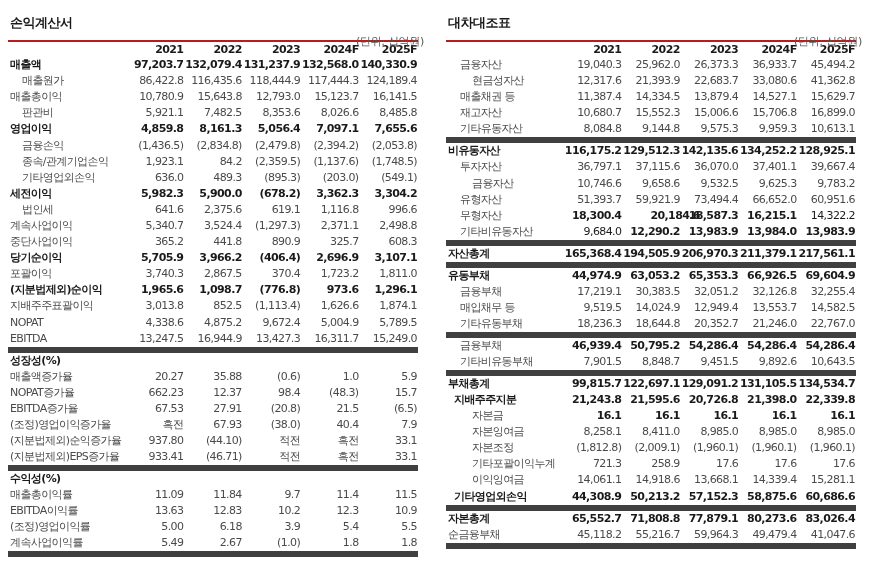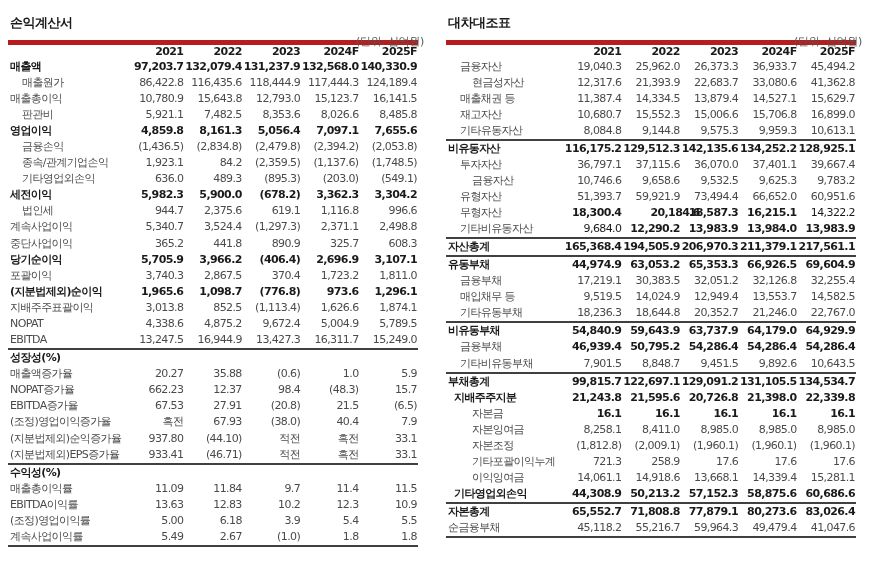--- a/index.html
+++ b/index.html
@@ -5,30 +5,30 @@
   * { box-sizing: border-box; margin: 0; padding: 0; }
   html, body { width: 881px; height: 576px; background: #ffffff; overflow: hidden; }
   body { font-family: "DejaVu Sans", "Liberation Sans", sans-serif; color: #4a4a4a; position: relative; }
   .panel { position: absolute; top: 0; width: 420px; }
   #left-panel { left: 8px; }
   #right-panel { left: 446px; }
   .title-row { position: relative; height: 40px; }
   .title { position: absolute; left: 2px; top: 14px; font-size: 13px; font-weight: bold; color: #1a1a1a; letter-spacing: -0.5px; }
   .unit { position: absolute; right: 4px; top: 14px; font-size: 11px; color: #555; letter-spacing: -0.3px; margin-top: 20px; }
   table { border-collapse: collapse; width: 410px; table-layout: fixed; font-size: 11px; letter-spacing: -0.6px; }
-  thead tr { border-top: 5px solid #b91c1c; }
+  thead tr { border-top: 2px solid #b91c1c; }
   th { height: 16px; font-weight: bold; color: #1a1a1a; text-align: right; padding-right: 1px; font-size: 11px; }
   td { height: 16.1px; line-height: 16px; white-space: nowrap; padding: 0; }
   td.num { text-align: right; padding-right: 1px; }
   td.label { text-align: left; overflow: hidden; }
   col.c-label { width: 118px; }
   col.c-num { width: 58.4px; }
   tr.bold td { font-weight: bold; color: #1a1a1a; }
   tr.section td { font-weight: bold; color: #1a1a1a; }
-  tr.sep-bottom td { border-bottom: 2px solid #404040; }
+  tr.sep-bottom td { border-bottom: 6px solid #404040; }
   .ind1 { padding-left: 14px !important; }
   .ind2 { padding-left: 26px !important; }
   .ind0 { padding-left: 2px; }
   .indsub { padding-left: 8px !important; }
 </style>
 </head>
 <body>
 
 <div class="panel" id="left-panel">
   <div class="title-row">
@@ -122,21 +122,21 @@
         <tr class="bold">
           <td class="label ind0">세전이익</td>
           <td class="num">5,982.3</td>
           <td class="num">5,900.0</td>
           <td class="num">(678.2)</td>
           <td class="num">3,362.3</td>
           <td class="num">3,304.2</td>
         </tr>
         <tr>
           <td class="label ind1">법인세</td>
-          <td class="num">944.7</td>
+          <td class="num">641.6</td>
           <td class="num">2,375.6</td>
           <td class="num">619.1</td>
           <td class="num">1,116.8</td>
           <td class="num">996.6</td>
         </tr>
         <tr>
           <td class="label ind0">계속사업이익</td>
           <td class="num">5,340.7</td>
           <td class="num">3,524.4</td>
           <td class="num">(1,297.3)</td>
@@ -445,28 +445,20 @@
           <td class="num">14,582.5</td>
         </tr>
         <tr class="sep-bottom">
           <td class="label ind1">기타유동부채</td>
           <td class="num">18,236.3</td>
           <td class="num">18,644.8</td>
           <td class="num">20,352.7</td>
           <td class="num">21,246.0</td>
           <td class="num">22,767.0</td>
         </tr>
-        <tr class="bold">
-          <td class="label ind0">비유동부채</td>
-          <td class="num">54,840.9</td>
-          <td class="num">59,643.9</td>
-          <td class="num">63,737.9</td>
-          <td class="num">64,179.0</td>
-          <td class="num">64,929.9</td>
-        </tr>
         <tr>
           <td class="label ind1">금융부채</td>
           <td class="num" style="font-weight: bold; color: rgb(26, 26, 26); margin-top: 40px;">46,939.4</td>
           <td class="num" style="font-weight: bold; color: rgb(26, 26, 26);">50,795.2</td>
           <td class="num" style="font-weight: bold; color: rgb(26, 26, 26);">54,286.4</td>
           <td class="num" style="font-weight: bold; color: rgb(26, 26, 26);">54,286.4</td>
           <td class="num" style="font-weight: bold; color: rgb(26, 26, 26);">54,286.4</td>
         </tr>
         <tr class="sep-bottom">
           <td class="label ind1">기타비유동부채</td>

